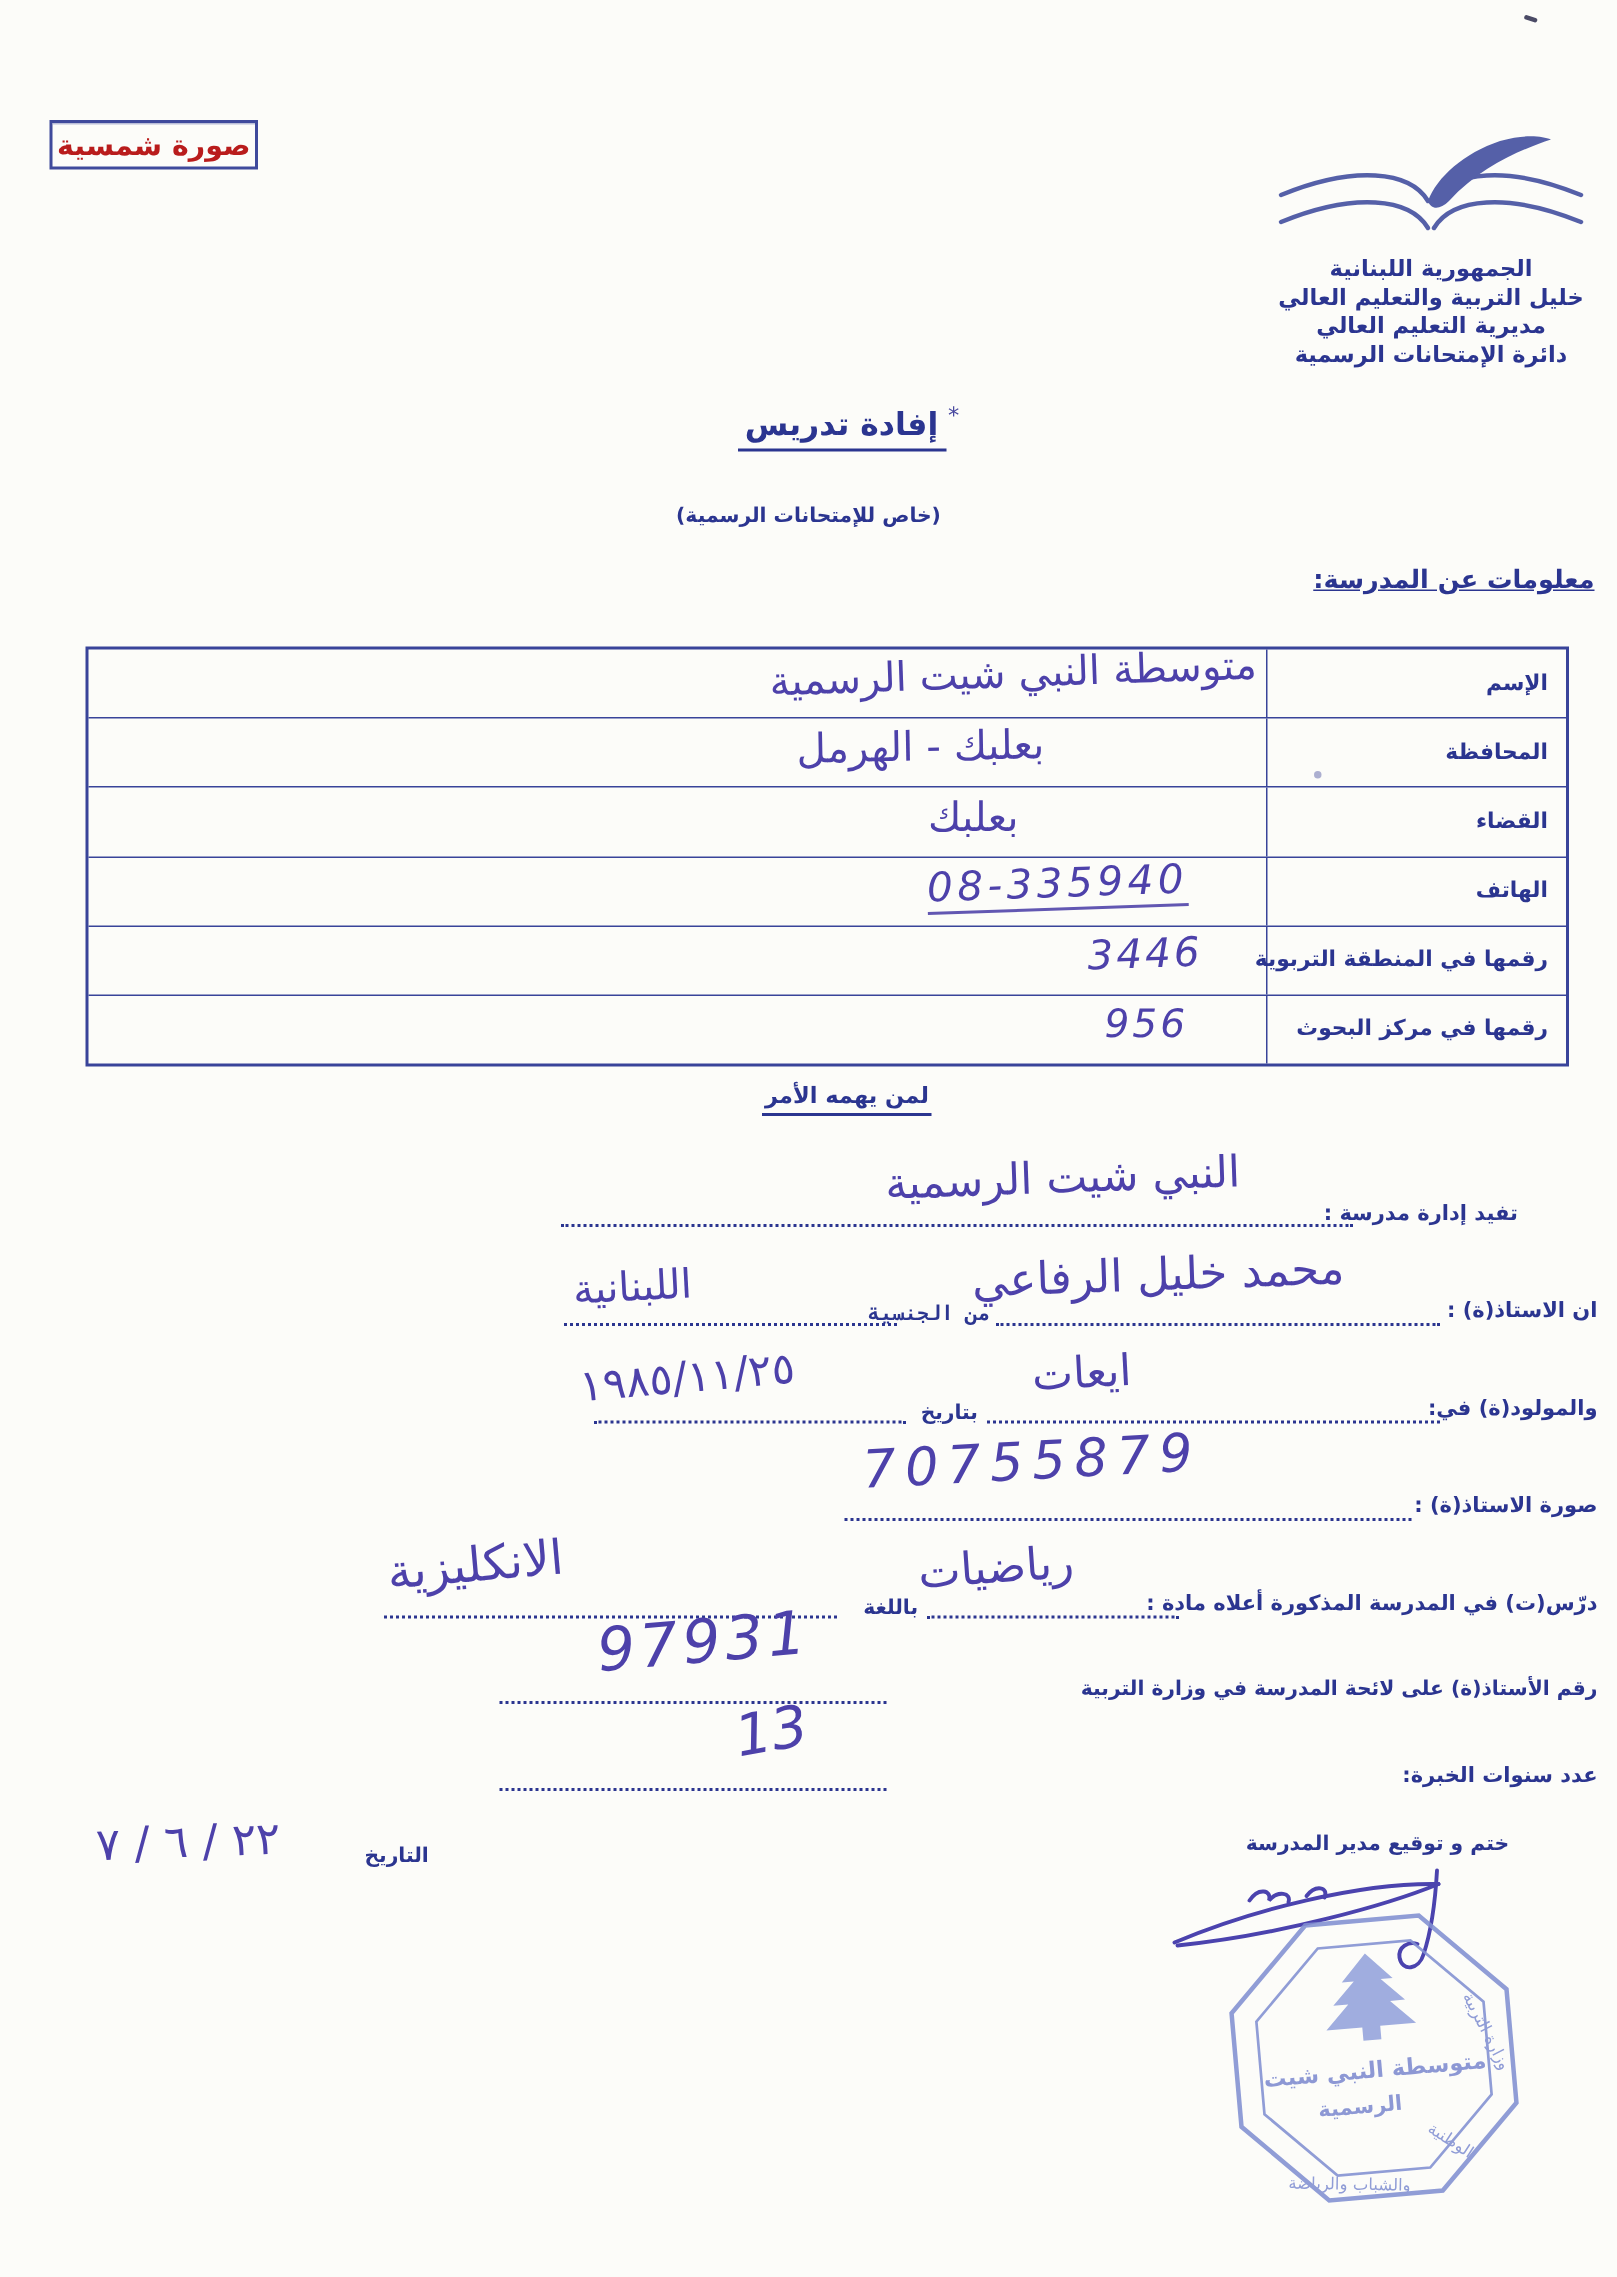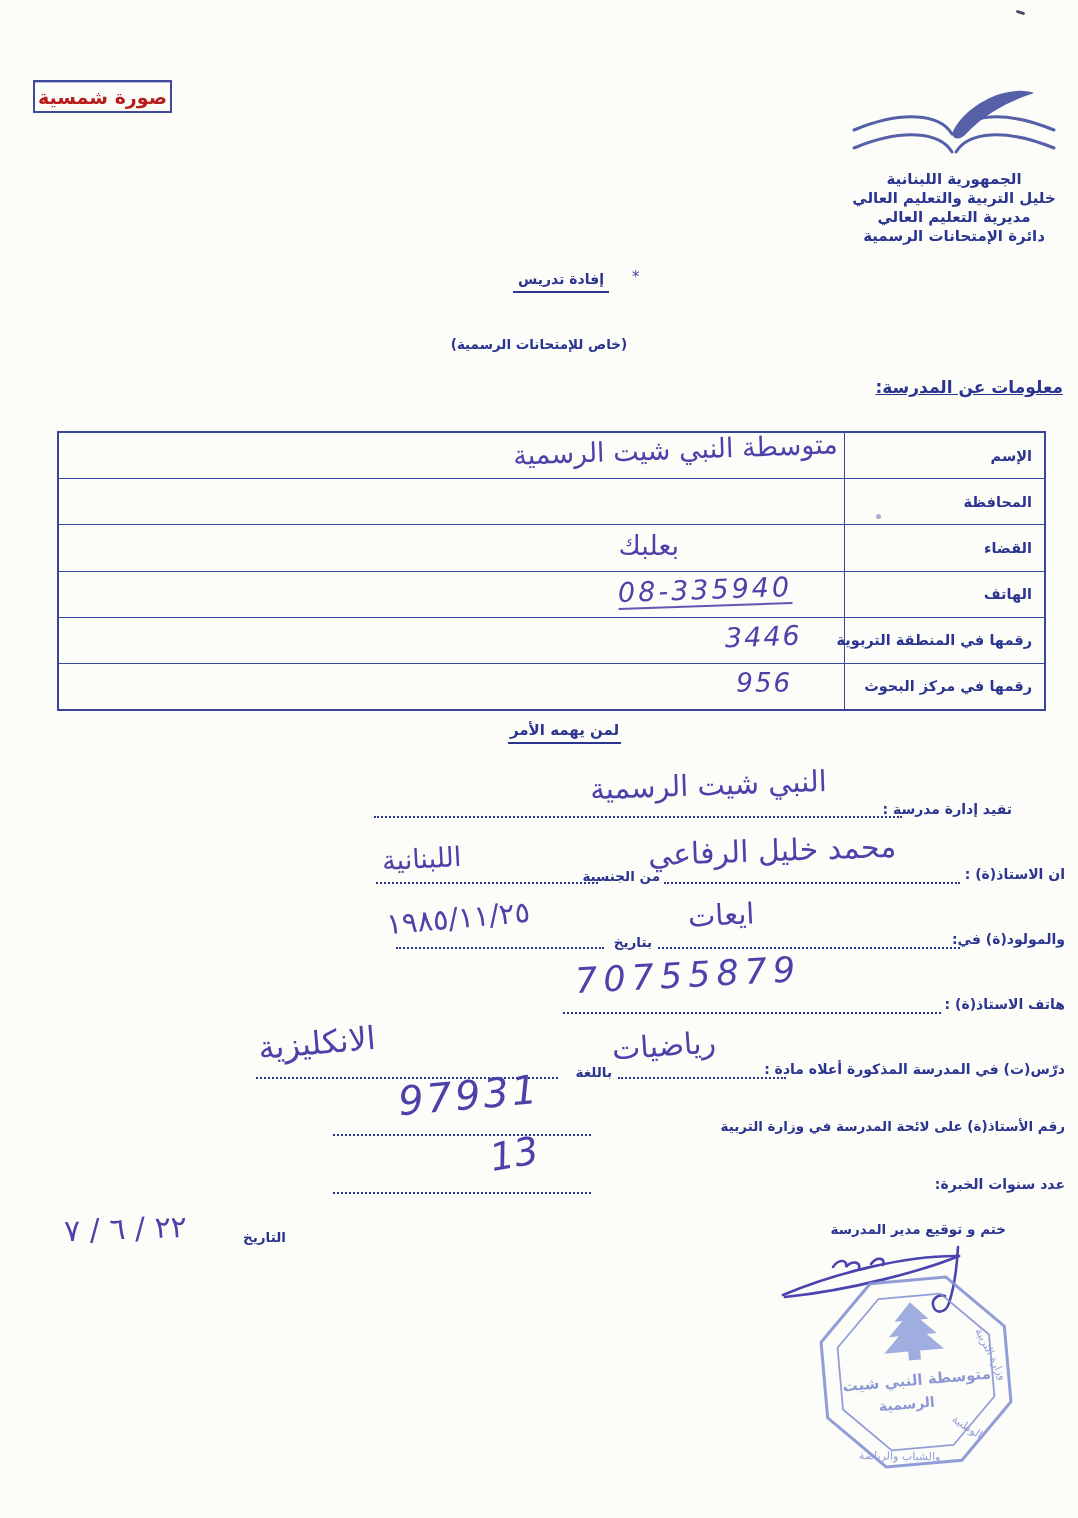--- a/index.html
+++ b/index.html
@@ -37,21 +37,21 @@
 
   
   .ministry{
     left:845px;top:170px;width:218px;
     text-align:center;font-weight:bold;font-size:15px;line-height:19px;
     color:var(--ink);
   }
   .logo{left:848px;top:90px;}
 
   
-  .doc-title{left:0;right:0;top:271px;text-align:center;font-size:14px;font-weight:bold;padding-left:44px;}
+  .doc-title{left:0;right:0;top:271px;text-align:center;font-size:21px;font-weight:bold;padding-left:44px;}
   .doc-title span{border-bottom:2.5px solid var(--ink);padding:0 5px 4px;}
   .title-mark{left:632px;top:268px;font-size:15px;color:#4a4aa0;}
   .doc-subtitle{left:0;right:0;top:336px;text-align:center;font-size:13.5px;font-weight:bold;}
   .section-title{right:15px;top:377px;font-size:17px;font-weight:bold;text-decoration:underline;}
 
   
   .stable{
     left:57px;top:431px;width:989px;height:280px;
     border:2px solid var(--line);
     display:flex;flex-direction:column;
@@ -127,20 +127,23 @@
 
 <div class="abs stable">
   <div class="trow">
     <div class="tlabel">الإسم</div>
     <div class="tvalue">
       <span class="hw v1">متوسطة النبي شيت الرسمية</span>
     </div>
   </div>
   <div class="trow">
     <div class="tlabel">المحافظة</div>
+    <div class="tvalue">
+      <span class="hw v2">بعلبك - الهرمل</span>
+    </div>
   </div>
   <div class="trow">
     <div class="tlabel">القضاء</div>
     <div class="tvalue">
       <span class="hw v3">بعلبك</span>
     </div>
   </div>
   <div class="trow">
     <div class="tlabel">الهاتف</div>
     <div class="tvalue">
@@ -164,33 +167,33 @@
 <div class="abs heading2">
   <span>لمن يهمه الأمر</span>
 </div>
 
 <div class="lbl" style="right:66px;top:801px;">تفيد إدارة مدرسة :</div>
 <div class="dots" style="left:374px;top:792px;width:528px;"></div>
 <span class="hw" style="left:590px;top:768px;font-size:29px;transform:rotate(-2deg);">النبي شيت الرسمية</span>
 
 <div class="lbl" style="right:13px;top:866px;">ان الاستاذ(ة) :</div>
 <div class="dots" style="left:664px;top:858px;width:296px;"></div>
-<div class="lbl2" style="right:418px;top:868px;">من الجنسية</div>
+<div class="lbl2" style="right:418px;top:868px;font-family:Liberation Mono, monospace;">من الجنسية</div>
 <div class="dots" style="left:376px;top:858px;width:222px;"></div>
 <span class="hw" style="left:648px;top:833px;font-size:30px;transform:rotate(-2deg);">محمد خليل الرفاعي</span>
 <span class="hw" style="left:382px;top:843px;font-size:27px;transform:rotate(-3deg);">اللبنانية</span>
 
 <div class="lbl" style="right:13px;top:931px;">والمولود(ة) في:</div>
 <div class="dots" style="left:658px;top:923px;width:302px;"></div>
 <div class="lbl2" style="right:426px;top:934px;">بتاريخ</div>
 <div class="dots" style="left:396px;top:923px;width:208px;"></div>
 <span class="hw" style="left:688px;top:898px;font-size:29px;transform:rotate(-3deg);">ايعات</span>
 <span class="hw" dir="ltr" style="left:386px;top:901px;font-size:29px;transform:rotate(-5deg);letter-spacing:2px;">١٩٨٥/١١/٢٥</span>
 
-<div class="lbl" style="right:13px;top:996px;">هاتف الاستاذ(ة) :</div>
+<div class="lbl" style="right:13px;top:996px;">صورة الاستاذ(ة) :</div>
 <div class="dots" style="left:563px;top:988px;width:378px;"></div>
 <span class="hw" dir="ltr" style="left:575px;top:955px;font-size:35px;font-style:italic;letter-spacing:6px;transform:rotate(-3deg);">70755879</span>
 
 <div class="lbl" style="right:13px;top:1061px;">درّس(ت) في المدرسة المذكورة أعلاه مادة :</div>
 <div class="dots" style="left:618px;top:1053px;width:168px;"></div>
 <div class="lbl2" style="right:466px;top:1064px;">باللغة</div>
 <div class="dots" style="left:256px;top:1053px;width:302px;"></div>
 <span class="hw" style="left:612px;top:1028px;font-size:30px;transform:rotate(-4deg);">رياضيات</span>
 <span class="hw" style="left:258px;top:1024px;font-size:32px;transform:rotate(-5deg);">الانكليزية</span>
 

